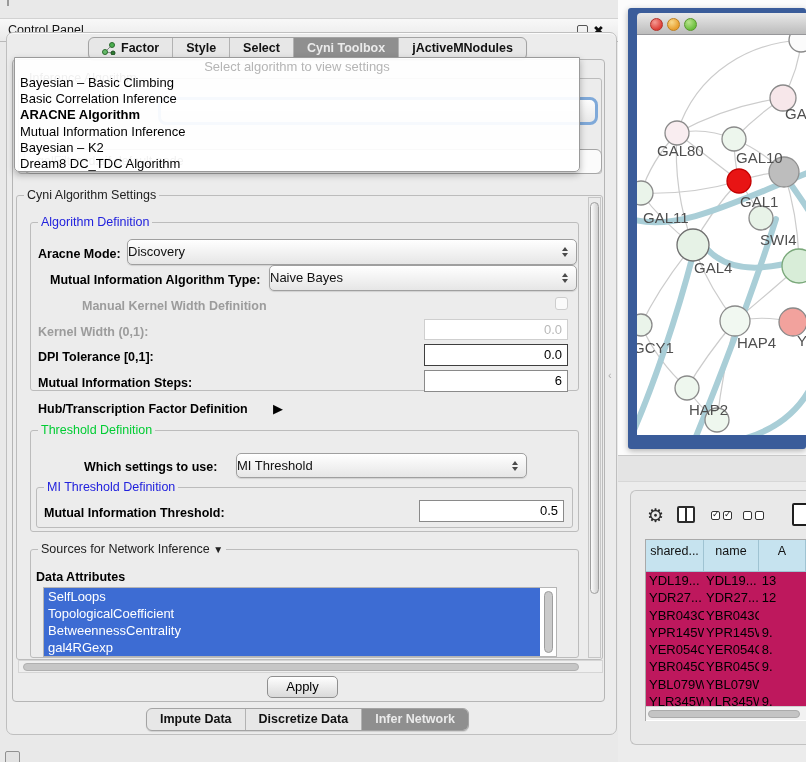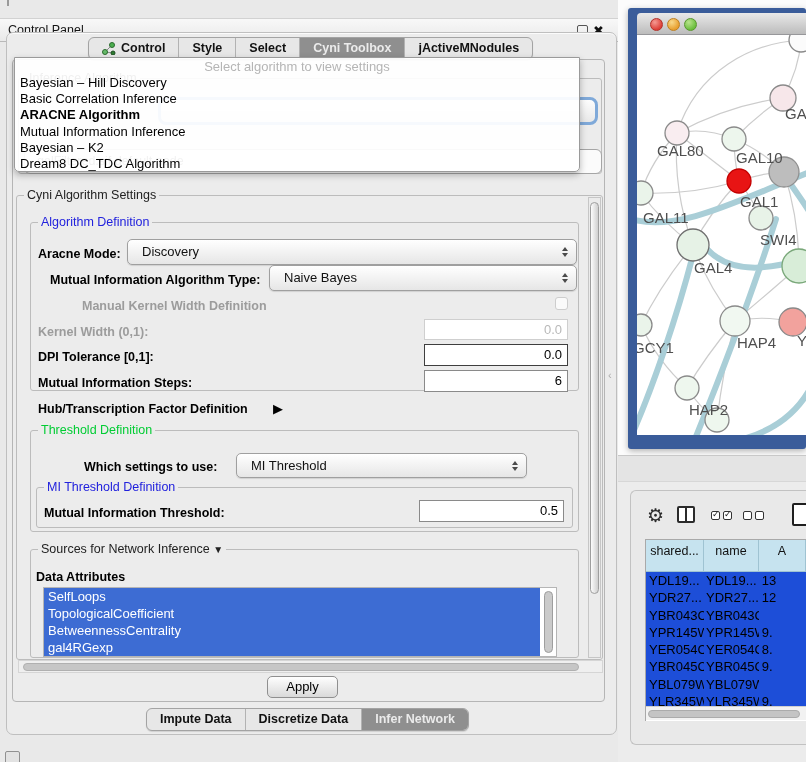--- a/index.html
+++ b/index.html
@@ -42,21 +42,21 @@
   .dropdown { left:14px; top:57px; width:566px; height:115px; background:rgba(255,255,255,0.93); border:1px solid #9a9a9a;
               border-radius:0 0 5px 5px; box-shadow:0 3px 7px rgba(0,0,0,0.28); z-index:8; padding-top:1px; }
   .dropdown .ph { text-align:center; color:#b5b5b5; font-size:13px; height:16px; line-height:15px; }
   .dropdown .it { font-size:13px; color:#000; line-height:16.2px; padding-left:5px; white-space:nowrap; }
   .dropdown .it.bold { font-weight:bold; }
 
   
   .lbl { position:absolute; font-size:12.5px; color:#000; white-space:nowrap; }
   .lbl.dis { color:#9c9c9c; }
   .combo { position:absolute; border:1px solid #9f9f9f; border-radius:5px; background:linear-gradient(#ffffff,#e6e6e6);
-           font-size:13px; color:#111; padding-left:14px; box-shadow:0 1px 1px rgba(0,0,0,0.12); }
+           font-size:13px; color:#111; box-shadow:0 1px 1px rgba(0,0,0,0.12); }
   .spin { position:absolute; right:8px; top:50%; transform:translateY(-50%); display:flex; flex-direction:column; gap:2px; }
   .spin i { width:0; height:0; border-left:3.5px solid transparent; border-right:3.5px solid transparent; display:block; }
   .spin .up { border-bottom:4.5px solid #4a4a4a; }
   .spin .dn { border-top:4.5px solid #4a4a4a; }
   .tfield { position:absolute; background:#fff; border:1px solid #8a8a8a; font-size:13px; color:#000; text-align:right; padding-right:5px; }
   .tfield.dis { border-color:#cfcfcf; color:#b9b9b9; }
   .tfield.focus { border:1.5px solid #3f3f3f; }
   .checkbox { position:absolute; width:13px; height:13px; border:1px solid #cdcdcd; border-radius:3px; background:#fafafa; }
 
   .vscroll { left:588px; top:197px; width:13px; height:461px; background:#ebebeb; border:1px solid #c6c6c6; }
@@ -101,21 +101,21 @@
   .pair.checked { left:80px; } .pair.unchecked { left:112px; }
   .mini-box { width:9px; height:9px; border:1.5px solid #333; border-radius:2px; background:#fff; position:relative; }
   .pair.checked .mini-box::after { content:"✓"; position:absolute; left:0; top:-3px; font-size:9px; font-weight:bold; color:#222; }
   .doc-icon { position:absolute; left:161px; top:2px; width:18px; height:23px; border:2px solid #1f1f1f; border-radius:2px; background:#fff; }
 
   .tp-table { position:absolute; left:14px; top:48px; width:162px; height:182px; background:#fff; border:1px solid #a9a9a9; border-bottom:none; }
   .tp-head { display:flex; height:32px; background:#c6e3ef; border-bottom:1px solid #9fc3d2; }
   .tp-head div { font-size:12.5px; color:#111; text-align:center; line-height:23px; border-right:1px solid #9fc3d2; overflow:hidden; white-space:nowrap; }
   .hc1 { width:74px; } .hc2 { width:70px; } .hc3 { width:60px; }
   .tp-rows { height:143px; overflow:hidden; }
-  .tp-row { display:flex; height:17.3px; background:#1d4ed8; }
+  .tp-row { display:flex; height:17.3px; background:#be185d; }
   .tp-row div { font-size:13px; color:#000; line-height:17px; white-space:nowrap; overflow:hidden; }
   .c1 { width:74px; padding-left:3px; } .c2 { width:70px; padding-left:2px; } .c3 { width:60px; padding-left:3px; }
   .tp-hscroll { position:absolute; left:0px; top:166px; width:160px; height:14px; background:#f2f2f2; border-top:1px solid #cfcfcf; }
   .tp-hscroll .thumb { position:absolute; left:2px; top:3px; width:152px; height:8px; background:#c4c4c4; border:1px solid #ababab; border-radius:4px; }
 
   .net-icon { width:14px; height:13px; display:inline-block; }
 </style>
 </head>
 <body>
 
@@ -133,21 +133,21 @@
 
   <div class="abs tabstrip tabstrip-top">
     <div class="tab">
       <svg class="net-icon" viewBox="0 0 14 13">
         <line x1="3" y1="10" x2="10" y2="3" stroke="#8a8a8a" stroke-width="1"></line>
         <line x1="3" y1="10" x2="11" y2="11" stroke="#8a8a8a" stroke-width="1"></line>
         <circle cx="10" cy="3" r="2.5" fill="#4caf50" stroke="#2c6b2f"></circle>
         <circle cx="3" cy="10" r="2.5" fill="#66bb6a" stroke="#2c6b2f"></circle>
         <circle cx="11" cy="11" r="2" fill="#2e7d32" stroke="#1d4d20"></circle>
       </svg>
-      <span>Control</span>
+      <span>Factor</span>
     </div>
     <div class="tab">
         <span>Style</span>
       </div>
     <div class="tab">
         <span>Select</span>
       </div>
     <div class="tab sel">
         <span>Cyni Toolbox</span>
       </div>
@@ -157,21 +157,21 @@
   </div>
 
   <div class="group behind-group">
     <span class="legend">Inference Algorithm</span>
   </div>
   <div class="abs behind-combo-focus"></div>
   <div class="abs behind-node-combo">galFiltered.sif default node</div>
 
   <div class="abs dropdown">
     <div class="ph">Select algorithm to view settings</div>
-    <div class="it">Bayesian – Hill Discovery</div>
+    <div class="it">Bayesian – Basic Climbing</div>
     <div class="it">Basic Correlation Inference</div>
     <div class="it bold">ARACNE Algorithm</div>
     <div class="it">Mutual Information Inference</div>
     <div class="it">Bayesian – K2</div>
     <div class="it">Dream8 DC_TDC Algorithm</div>
   </div>
 
   <div class="group" style="left:16px; top:195px; width:587px; height:465px;">
     <span class="legend">Cyni Algorithm Settings</span>
   </div>

